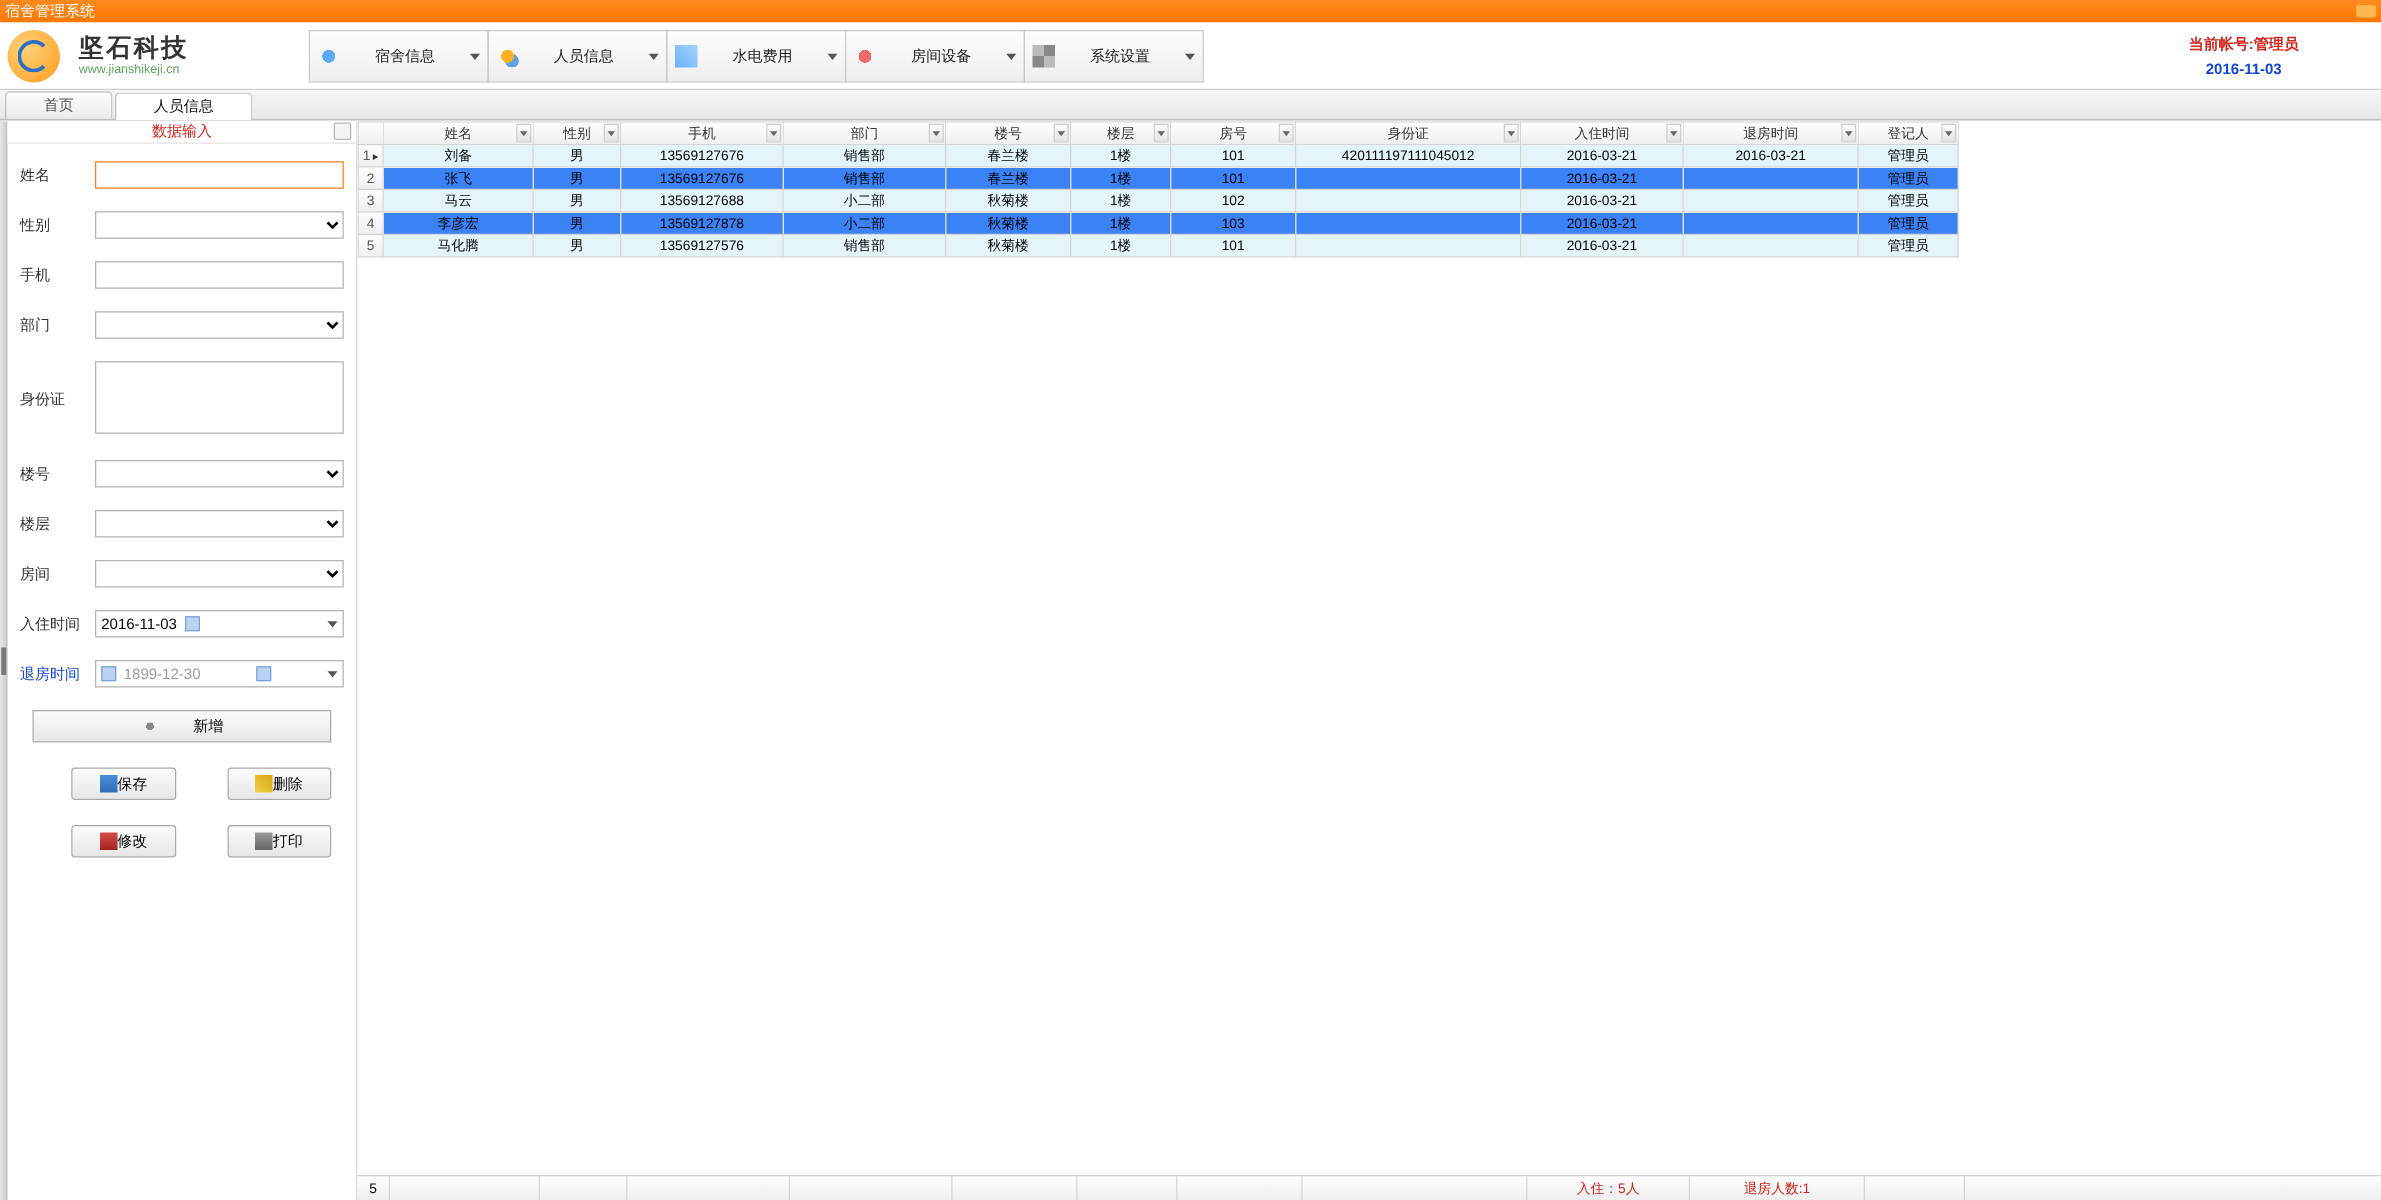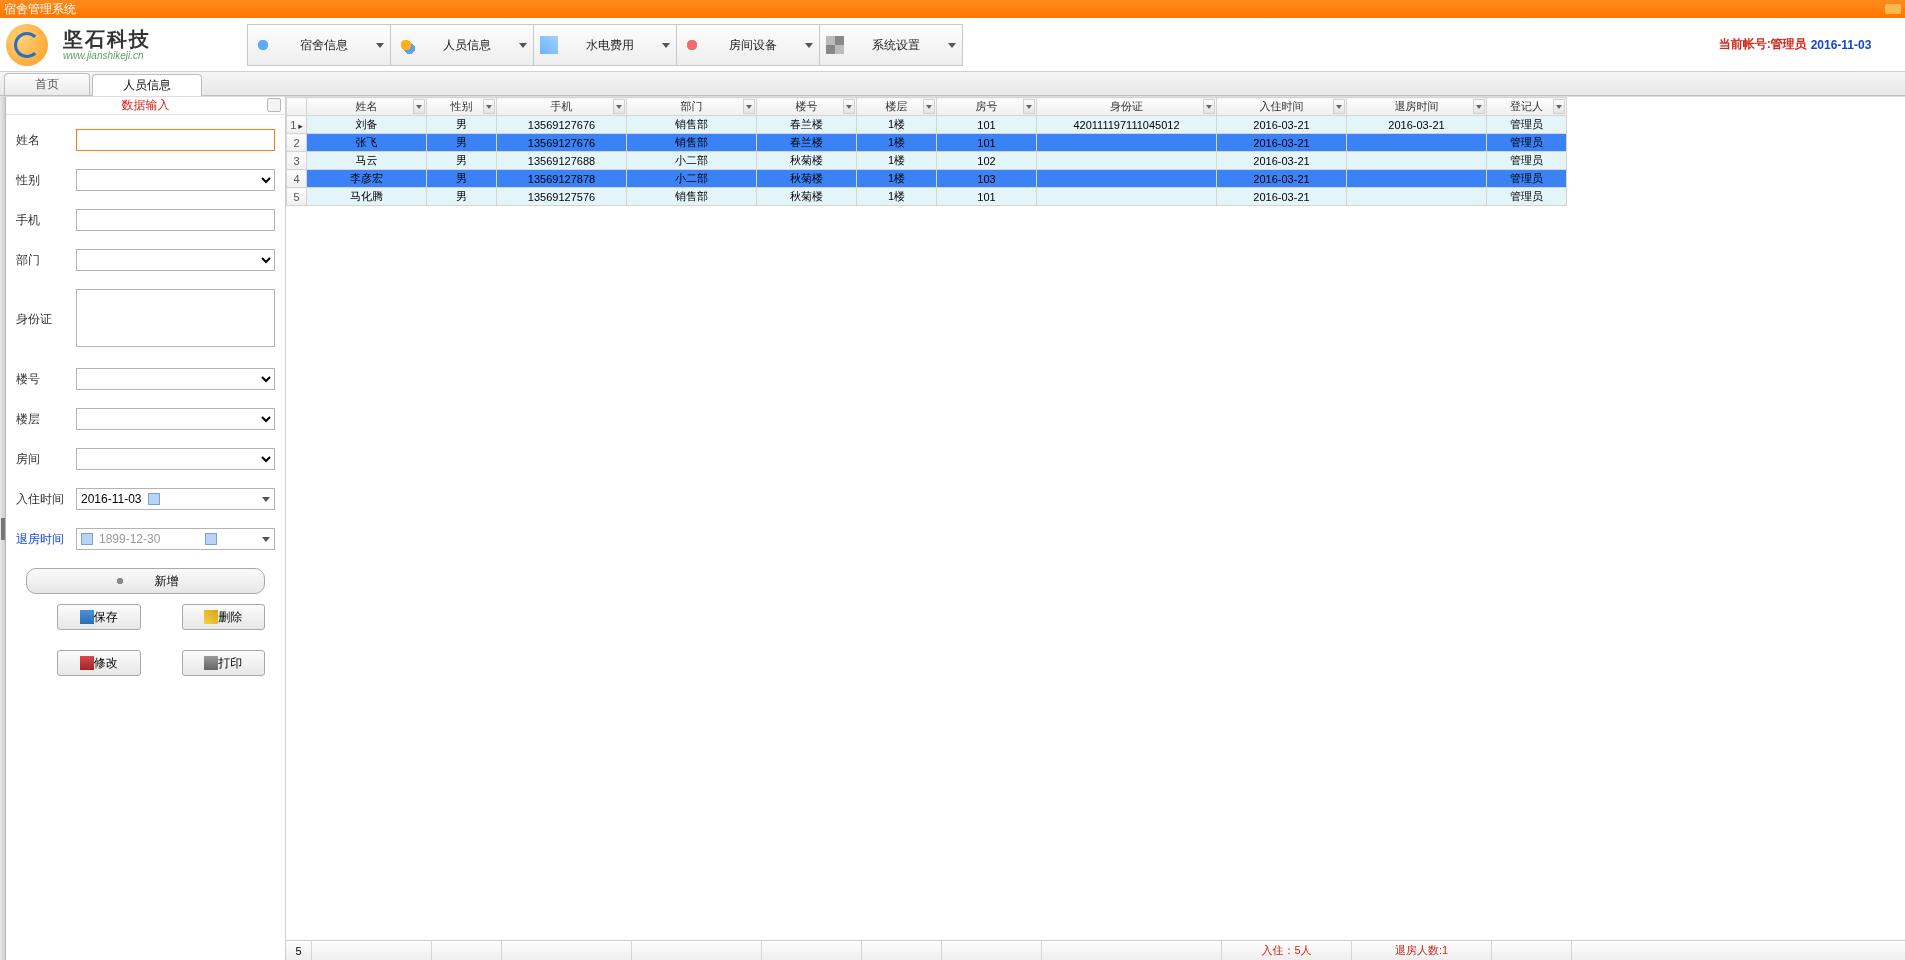--- a/index.html
+++ b/index.html
@@ -7,29 +7,29 @@
 
 .title-bar { height: 18px; background: linear-gradient(#ff8a1f,#ff7700); color: #fff; display: flex; align-items: center; padding: 0 4px; font-size: 11px; justify-content: flex-end; }
 .title-bar .min-btn { margin-left: auto; width: 16px; height: 10px; background: #ffb84d; border-radius: 2px; cursor: pointer; }
 
 .top-band { height: 54px; background: #fff; border-bottom: 1px solid #d0d0d0; display: flex; align-items: stretch; }
 .logo-area { width: 247px; display: flex; align-items: center; padding-left: 6px; gap: 4px; }
 .logo-circle { width: 42px; height: 42px; border-radius: 50%; background: radial-gradient(circle at 35% 35%, #ffd27a, #ff9b1f); position: relative; }
 .logo-circle::after { content:""; position:absolute; inset:8px; border-radius:50%; border:3px solid #2b6fc2; border-right-color:transparent; }
 .logo-text { display:flex; flex-direction:column; line-height:1.1;margin-left:11px; }
 .logo-main { font-size: 20px; color:#333; font-weight:600; letter-spacing:2px; }
-.logo-sub { font-size: 10px; color:#5fa35f;font-style:italic; }
+.logo-sub { font-size: 10px; color:#5fa35f; }
 
 .menu-strip { flex:1; display:flex; align-items:flex-start; padding-top:6px; }
 .menu-btn { height:42px; min-width:144px; border:1px solid #c8c8c8; background:linear-gradient(#fdfdfd,#eee); display:flex; align-items:center; padding:0 6px; gap:10px; cursor:pointer; margin-right:-1px; }
 .menu-btn .mi-icon { width:18px; height:18px; display:inline-block; }
 .menu-btn .mi-label { flex:1; text-align:center; color:#222; }
 .menu-btn .mi-arrow { width:0;height:0;border-left:4px solid transparent;border-right:4px solid transparent;border-top:5px solid #555; }
 
-.account-box { width:220px; display:flex; flex-direction:row; align-items:center; justify-content:center; gap:4px; }
+.account-box { width:220px; display:flex; flex-direction:column; align-items:center; justify-content:center; gap:4px; }
 .account-line { color:#d4261a; font-weight:bold; }
 .date-line { color:#1446d6; font-weight:bold; }
 
 .tabs-bar { height:24px; background:linear-gradient(#f6f6f6,#e7e7e7); border-bottom:1px solid #bfbfbf; display:flex; align-items:flex-end; padding-left:4px; }
 .tab { height:22px; padding:0 30px; border:1px solid #bdbdbd; border-bottom:none; border-top-left-radius:4px; border-top-right-radius:4px; background:linear-gradient(#fdfdfd,#eaeaea); margin-right:2px; display:flex; align-items:center; color:#555; cursor:pointer; }
 .tab.active { background:#fff; color:#111; position:relative; top:1px; }
 
 .work-area { position:absolute; top:96px; bottom:0; left:0; right:0; display:flex; border-top:1px solid #ddd; }
 
 .left-panel { width:280px; border-right:1px solid #cfcfcf; background:#fff; display:flex; flex-direction:column; }
@@ -46,21 +46,21 @@
 .frow .ctl { flex:1; }
 .frow input[type=text], .frow select, .frow textarea, .frow .datebox { width:100%; height:22px; border:1px solid #b3b3b3; background:#fff; padding:0 4px; }
 .frow textarea { height:58px; resize:none; }
 .frow.first input { border:1px solid #ff7a1a; }
 .datebox { display:flex; align-items:center; gap:6px; padding:0 4px; }
 .datebox .cal-icon { width:12px;height:12px;border:1px solid #7aa0d8;background:#bad3f2;}
 .datebox .dd-arrow { margin-left:auto; width:0;height:0;border-left:4px solid transparent;border-right:4px solid transparent;border-top:5px solid #555;}
 .date-muted { color:#9a9a9a; }
 
 .btn-row { padding: 0 10px; margin-top:6px; }
-.btn-wide { width:100%; height:26px; border:1px solid #a9a9a9; background:linear-gradient(#fbfbfb,#e7e7e7); border-radius:10px; display:flex; align-items:center; justify-content:center; gap:28px; cursor:pointer; margin-bottom:10px;}
+.btn-wide { width:100%; height:26px; border:1px solid #a9a9a9; background:linear-gradient(#fbfbfb,#e7e7e7); border-radius:0; display:flex; align-items:center; justify-content:center; gap:28px; cursor:pointer; margin-bottom:20px;}
 .btn-grid { display:grid; grid-template-columns:1fr 1fr; gap:10px; padding:0 10px;}
 .btn-small { height:26px; border:1px solid #a9a9a9; background:linear-gradient(#fbfbfb,#e7e7e7); border-radius:3px; display:flex; align-items:center; justify-content:center; cursor:pointer; margin-bottom:10px;margin-left:31px;}
 .btn-small .bicon, .btn-wide .bicon { width:14px; height:14px; display:inline-block; }
 
 .grid-area { flex:1; display:flex; flex-direction:column; background:#fff; }
 .grid-scroll { flex:1; overflow:auto; }
 table.grid { border-collapse:collapse; table-layout:fixed; }
 table.grid th, table.grid td { border:1px solid #d4d4d4; height:18px; text-align:center; font-size:11px; white-space:nowrap; overflow:hidden; }
 table.grid th { background:linear-gradient(#fdfdfd,#efefef); color:#333; position:relative; font-weight:normal;}
 table.grid th .th-dd { position:absolute; right:1px; top:1px; bottom:1px; width:12px; border:1px solid #cfcfcf; background:linear-gradient(#fbfbfb,#e4e4e4); display:flex; align-items:center; justify-content:center;}

